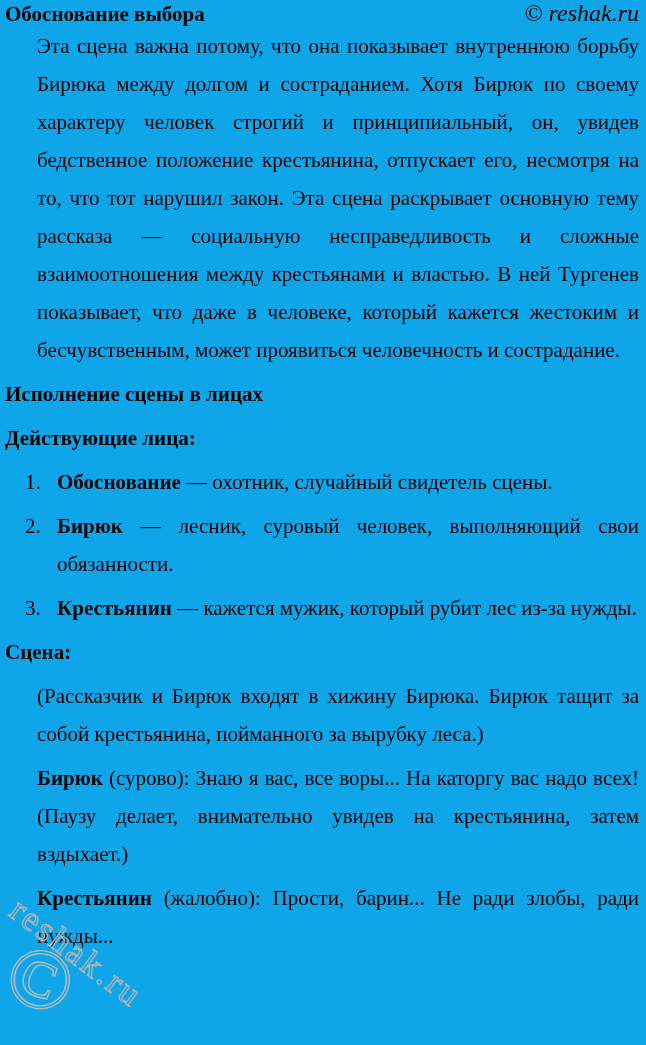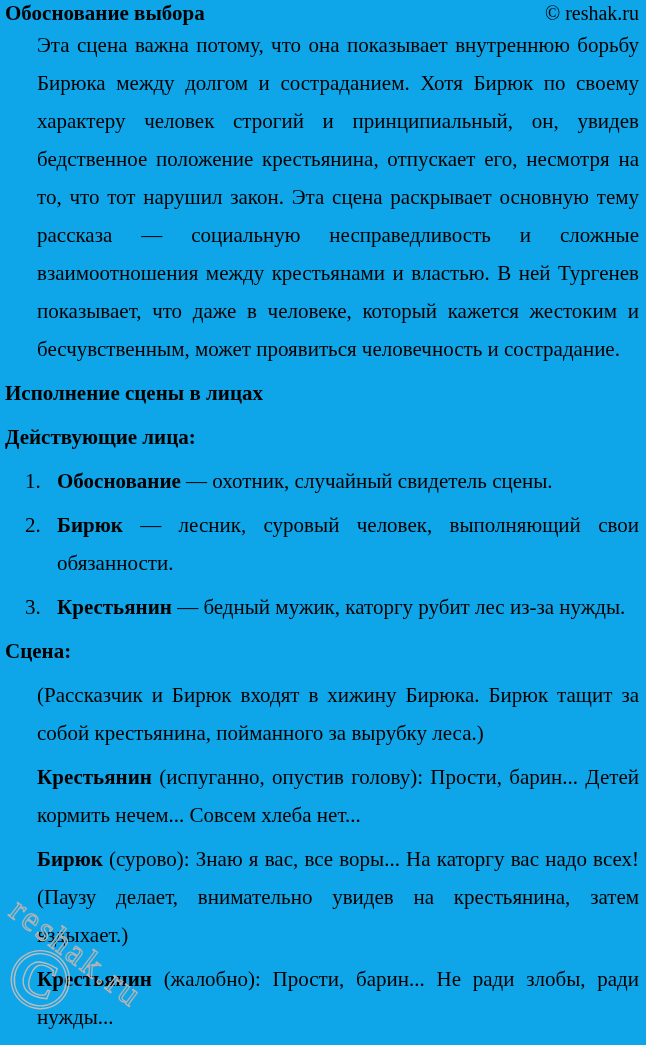--- a/index.html
+++ b/index.html
@@ -15,21 +15,21 @@
     box-sizing: border-box;
     padding: 0 7px 0 5px;
   }
   .doc-header {
     display: flex;
     justify-content: space-between;
     align-items: baseline;
     line-height: 26px;
   }
   .doc-title { font-weight: bold; }
-  .copyright { font-size: 20px; }
+  .copyright { font-size: 24px; font-style: italic; }
   .para {
     margin: 0 0 6px 0;
     line-height: 38px;
   }
   .justify { text-align: justify; margin-left: 32px; }
   .bold { font-weight: bold; }
   .cast-list {
     list-style: none;
     margin: 0;
     padding: 0;
@@ -89,32 +89,29 @@
   <p class="para bold">Действующие лица:</p>
 
   <ol class="cast-list">
     <li class="cast-item">
       <span class="num">1.</span><span class="speaker-name">Обоснование</span><span> — охотник, случайный свидетель сцены.</span>
     </li>
     <li class="cast-item">
       <span class="num">2.</span><span class="speaker-name">Бирюк</span><span> — лесник, суровый человек, выполняющий свои обязанности.</span>
     </li>
     <li class="cast-item">
-      <span class="num">3.</span><span class="speaker-name">Крестьянин</span><span> — бедный мужик, каторгу рубит лес из-за нужды.</span>
+      <span class="num">3.</span><span class="speaker-name">Крестьянин</span><span> — кажется мужик, который рубит лес из-за нужды.</span>
     </li>
   </ol>
 
   <p class="para bold">Сцена:</p>
 
   <p class="para justify">(Рассказчик и Бирюк входят в хижину Бирюка. Бирюк тащит за собой крестьянина, пойманного за вырубку леса.)</p>
 
 
-  <p class="para justify">
-    <span class="speaker-name">Крестьянин</span><span> (испуганно, опустив голову): Прости, барин... Детей кормить нечем... Совсем хлеба нет...</span>
-  </p>
 
   <p class="para justify">
     <span class="speaker-name">Бирюк</span><span> (сурово): Знаю я вас, все воры... На каторгу вас надо всех! (Паузу делает, внимательно увидев на крестьянина, затем вздыхает.)</span>
   </p>
 
   <p class="para justify">
     <span class="speaker-name">Крестьянин</span><span> (жалобно): Прости, барин... Не ради злобы, ради нужды...</span>
   </p>
 
   <div class="watermark">

